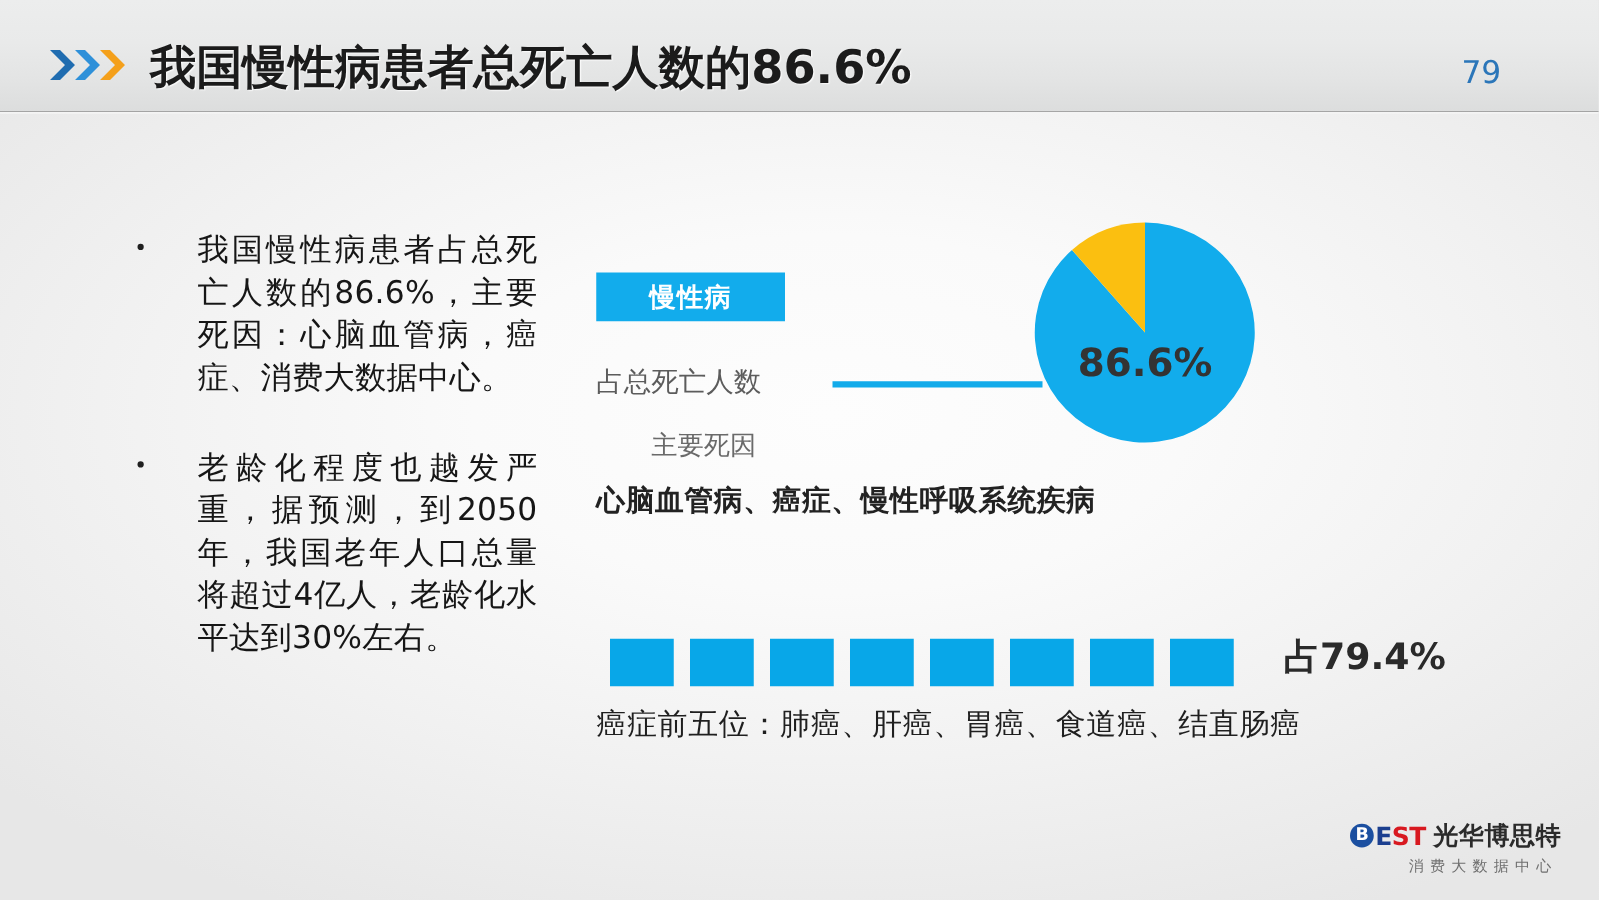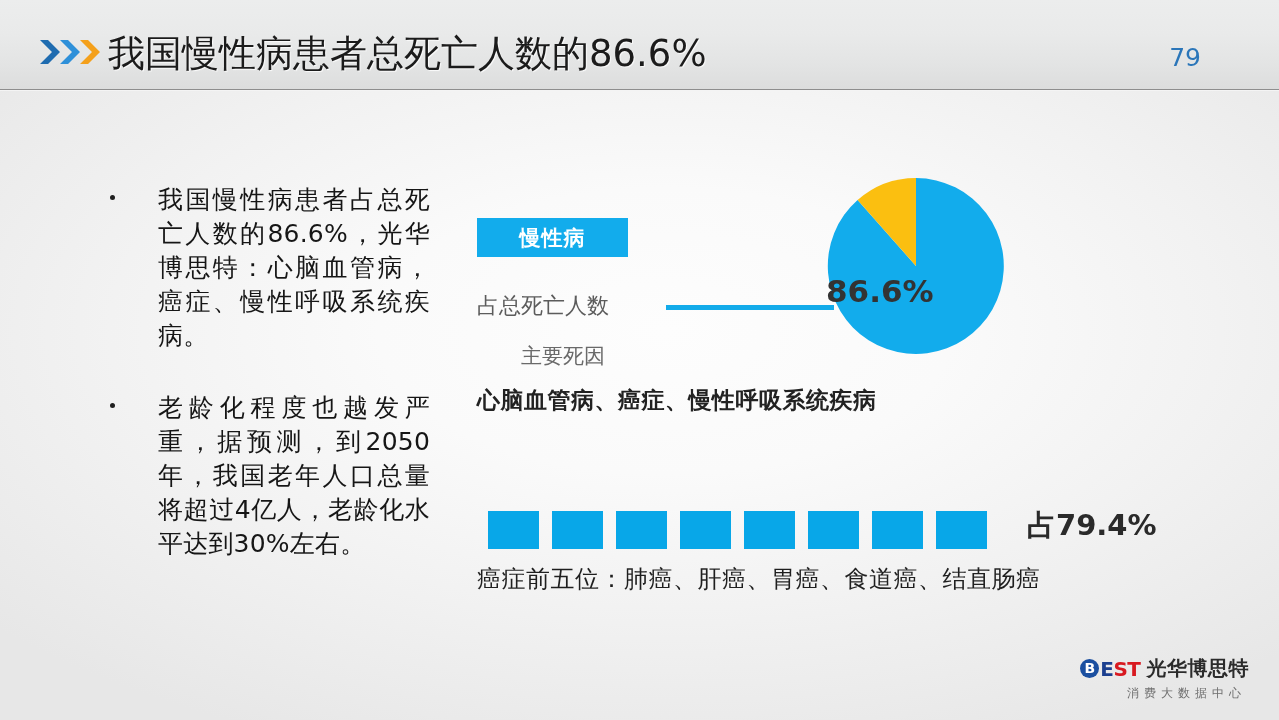--- a/index.html
+++ b/index.html
@@ -40,24 +40,24 @@
   }
 
   .chevrons {
     position: absolute;
     left: 38px; top: 36px;
     width: 66px; height: 32px;
   }
 
   .page-title {
     position: absolute;
-    left: 108px;
+    left: 120px;
     top: 29px;
     font-size: 37px;
-    font-weight: normal;
+    font-weight: bold;
     color: #1b1b1b;
     letter-spacing: 0px;
     text-shadow: 1px 1px 1px rgba(255,255,255,0.85);
     white-space: nowrap;
   }
 
   .page-number {
     position: absolute;
     right: 78px;
     top: 43px;
@@ -122,20 +122,21 @@
     width: 180px;
     height: 180px;
   }
   .pie-wrap svg { display: block; }
   .pie-value {
     position: absolute;
     left: 0; top: 0;
     width: 180px; height: 180px;
     display: flex;
     align-items: center;
+    justify-content: center;
     padding-top: 50px;
     box-sizing: border-box;
   }
   .pie-value span {
     font-size: 31px;
     font-weight: bold;
     color: #333333;
   }
 
   .connector {
@@ -269,21 +270,21 @@
       <path d="M42,4 L54,16 L42,28 L50,28 L62,16 L50,4 Z" fill="#f4a01b"></path>
     </svg>
   </div>
 
   <div class="page-title">我国慢性病患者总死亡人数的86.6%</div>
   <div class="page-number">79</div>
 
   <div class="bullets">
     <div class="bullet-block">
       <span class="bullet-dot"></span>
-      <div class="bullet-text">我国慢性病患者占总死亡人数的86.6%，光华博思特：心脑血管病，癌症、慢性呼吸系统疾病。</div>
+      <div class="bullet-text">我国慢性病患者占总死亡人数的86.6%，主要死因：心脑血管病，癌症、消费大数据中心。</div>
     </div>
     <div class="bullet-block">
       <span class="bullet-dot"></span>
       <div class="bullet-text">老龄化程度也越发严重，据预测，到2050年，我国老年人口总量将超过4亿人，老龄化水平达到30%左右。</div>
     </div>
   </div>
 
   <div class="badge">
     <span class="badge-label">慢性病</span>
   </div>

